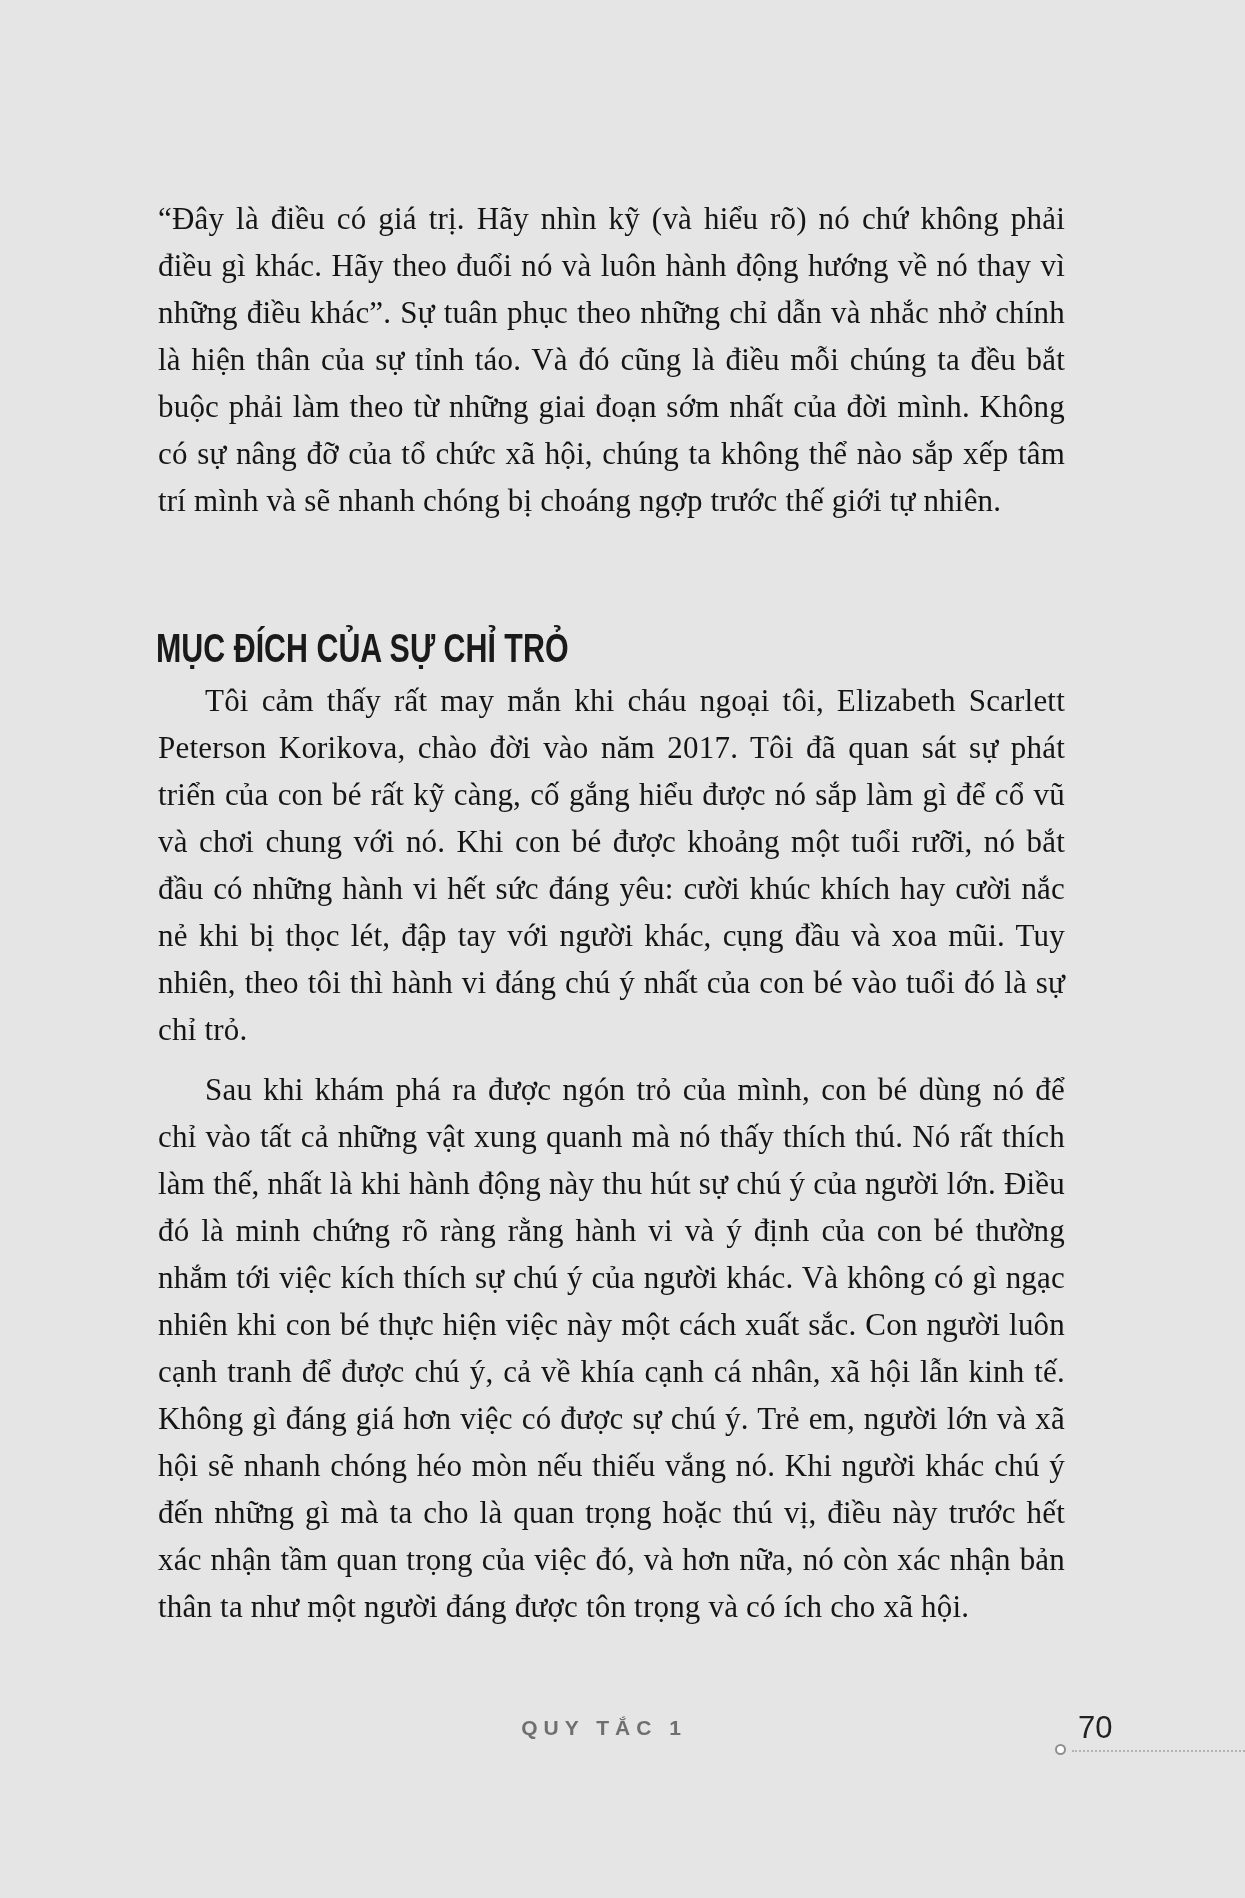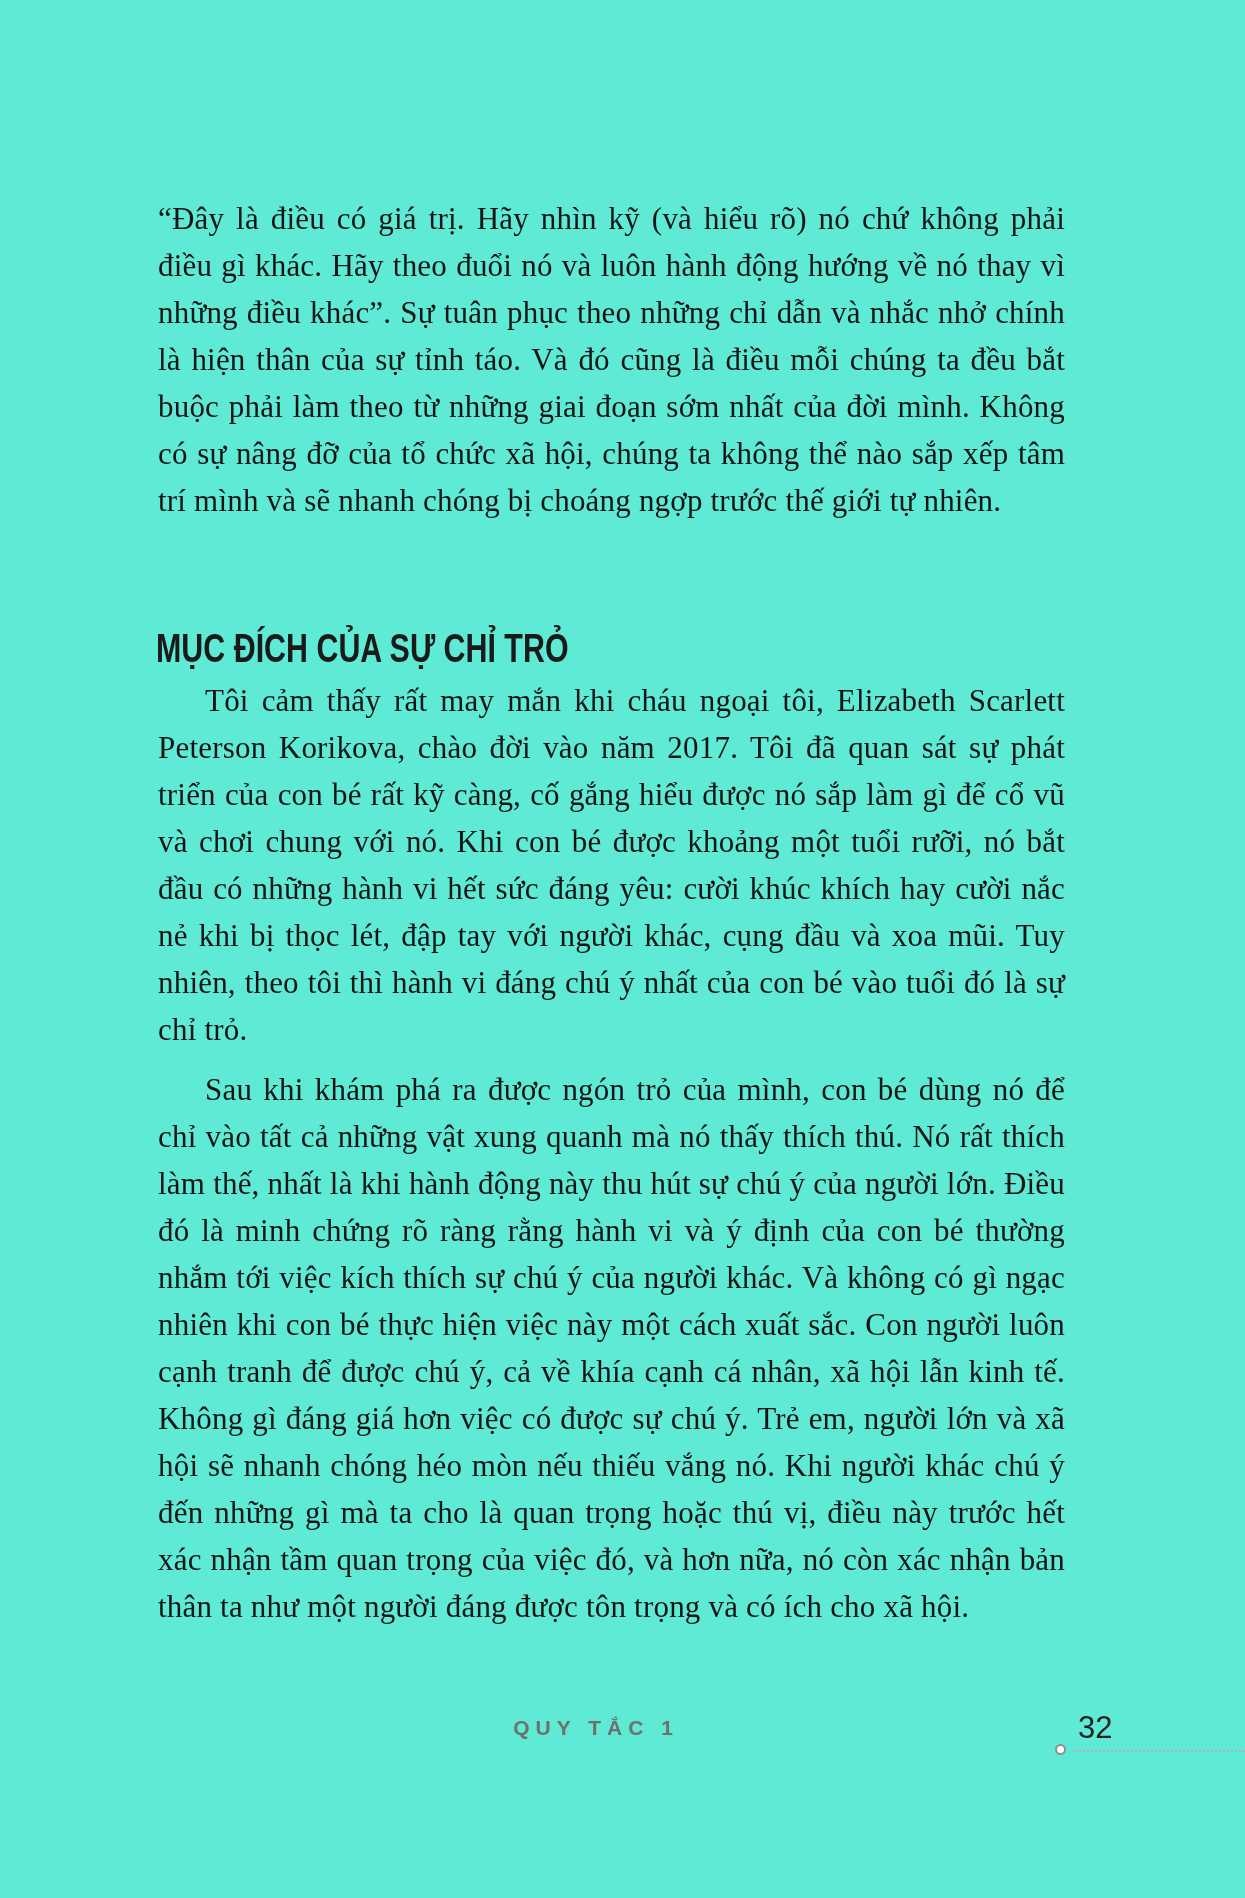--- a/index.html
+++ b/index.html
@@ -4,21 +4,21 @@
 <style>
   html, body {
     margin: 0;
     padding: 0;
     background: #ffffff;
   }
   .page {
     position: relative;
     width: 1245px;
     height: 1898px;
-    background: #5eead4;
+    background: #e5e5e5;
     overflow: hidden;
     font-family: "Liberation Serif", "DejaVu Serif", serif;
     color: #151515;
   }
   .body-text {
     position: absolute;
     left: 158px;
     width: 907px;
     font-size: 31px;
     line-height: 47px;
@@ -42,21 +42,21 @@
     font-size: 40px;
     line-height: 46px;
     color: #1a1a1a;
     white-space: nowrap;
     transform: scaleX(0.76);
     transform-origin: left center;
     letter-spacing: 0px;
   }
   .running-title {
     position: absolute;
-    left: 166px;
+    left: 174px;
     top: 1716px;
     width: 860px;
     text-align: center;
     font-family: "Liberation Sans", "DejaVu Sans", sans-serif;
     font-weight: bold;
     font-size: 21px;
     letter-spacing: 6px;
     color: #6f6f6f;
     white-space: nowrap;
   }
@@ -96,19 +96,19 @@
   <p id="para1" class="body-text">“Đây là điều có giá trị. Hãy nhìn kỹ (và hiểu rõ) nó chứ không phải điều gì khác. Hãy theo đuổi nó và luôn hành động hướng về nó thay vì những điều khác”. Sự tuân phục theo những chỉ dẫn và nhắc nhở chính là hiện thân của sự tỉnh táo. Và đó cũng là điều mỗi chúng ta đều bắt buộc phải làm theo từ những giai đoạn sớm nhất của đời mình. Không có sự nâng đỡ của tổ chức xã hội, chúng ta không thể nào sắp xếp tâm trí mình và sẽ nhanh chóng bị choáng ngợp trước thế giới tự nhiên.</p>
 
   <h2 class="section-heading">MỤC ĐÍCH CỦA SỰ CHỈ TRỎ</h2>
 
   <p id="para2" class="body-text indented">Tôi cảm thấy rất may mắn khi cháu ngoại tôi, Elizabeth Scarlett Peterson Korikova, chào đời vào năm 2017. Tôi đã quan sát sự phát triển của con bé rất kỹ càng, cố gắng hiểu được nó sắp làm gì để cổ vũ và chơi chung với nó. Khi con bé được khoảng một tuổi rưỡi, nó bắt đầu có những hành vi hết sức đáng yêu: cười khúc khích hay cười nắc nẻ khi bị thọc lét, đập tay với người khác, cụng đầu và xoa mũi. Tuy nhiên, theo tôi thì hành vi đáng chú ý nhất của con bé vào tuổi đó là sự chỉ trỏ.</p>
 
   <p id="para3" class="body-text indented">Sau khi khám phá ra được ngón trỏ của mình, con bé dùng nó để chỉ vào tất cả những vật xung quanh mà nó thấy thích thú. Nó rất thích làm thế, nhất là khi hành động này thu hút sự chú ý của người lớn. Điều đó là minh chứng rõ ràng rằng hành vi và ý định của con bé thường nhắm tới việc kích thích sự chú ý của người khác. Và không có gì ngạc nhiên khi con bé thực hiện việc này một cách xuất sắc. Con người luôn cạnh tranh để được chú ý, cả về khía cạnh cá nhân, xã hội lẫn kinh tế. Không gì đáng giá hơn việc có được sự chú ý. Trẻ em, người lớn và xã hội sẽ nhanh chóng héo mòn nếu thiếu vắng nó. Khi người khác chú ý đến những gì mà ta cho là quan trọng hoặc thú vị, điều này trước hết xác nhận tầm quan trọng của việc đó, và hơn nữa, nó còn xác nhận bản thân ta như một người đáng được tôn trọng và có ích cho xã hội.</p>
 
   <div class="running-title">QUY TẮC 1</div>
 
-  <div class="page-number">32</div>
+  <div class="page-number">70</div>
 
   <div class="leader-circle"></div>
 
   <div class="dotted-leader"></div>
 
 </div>
 
 </body></html>

